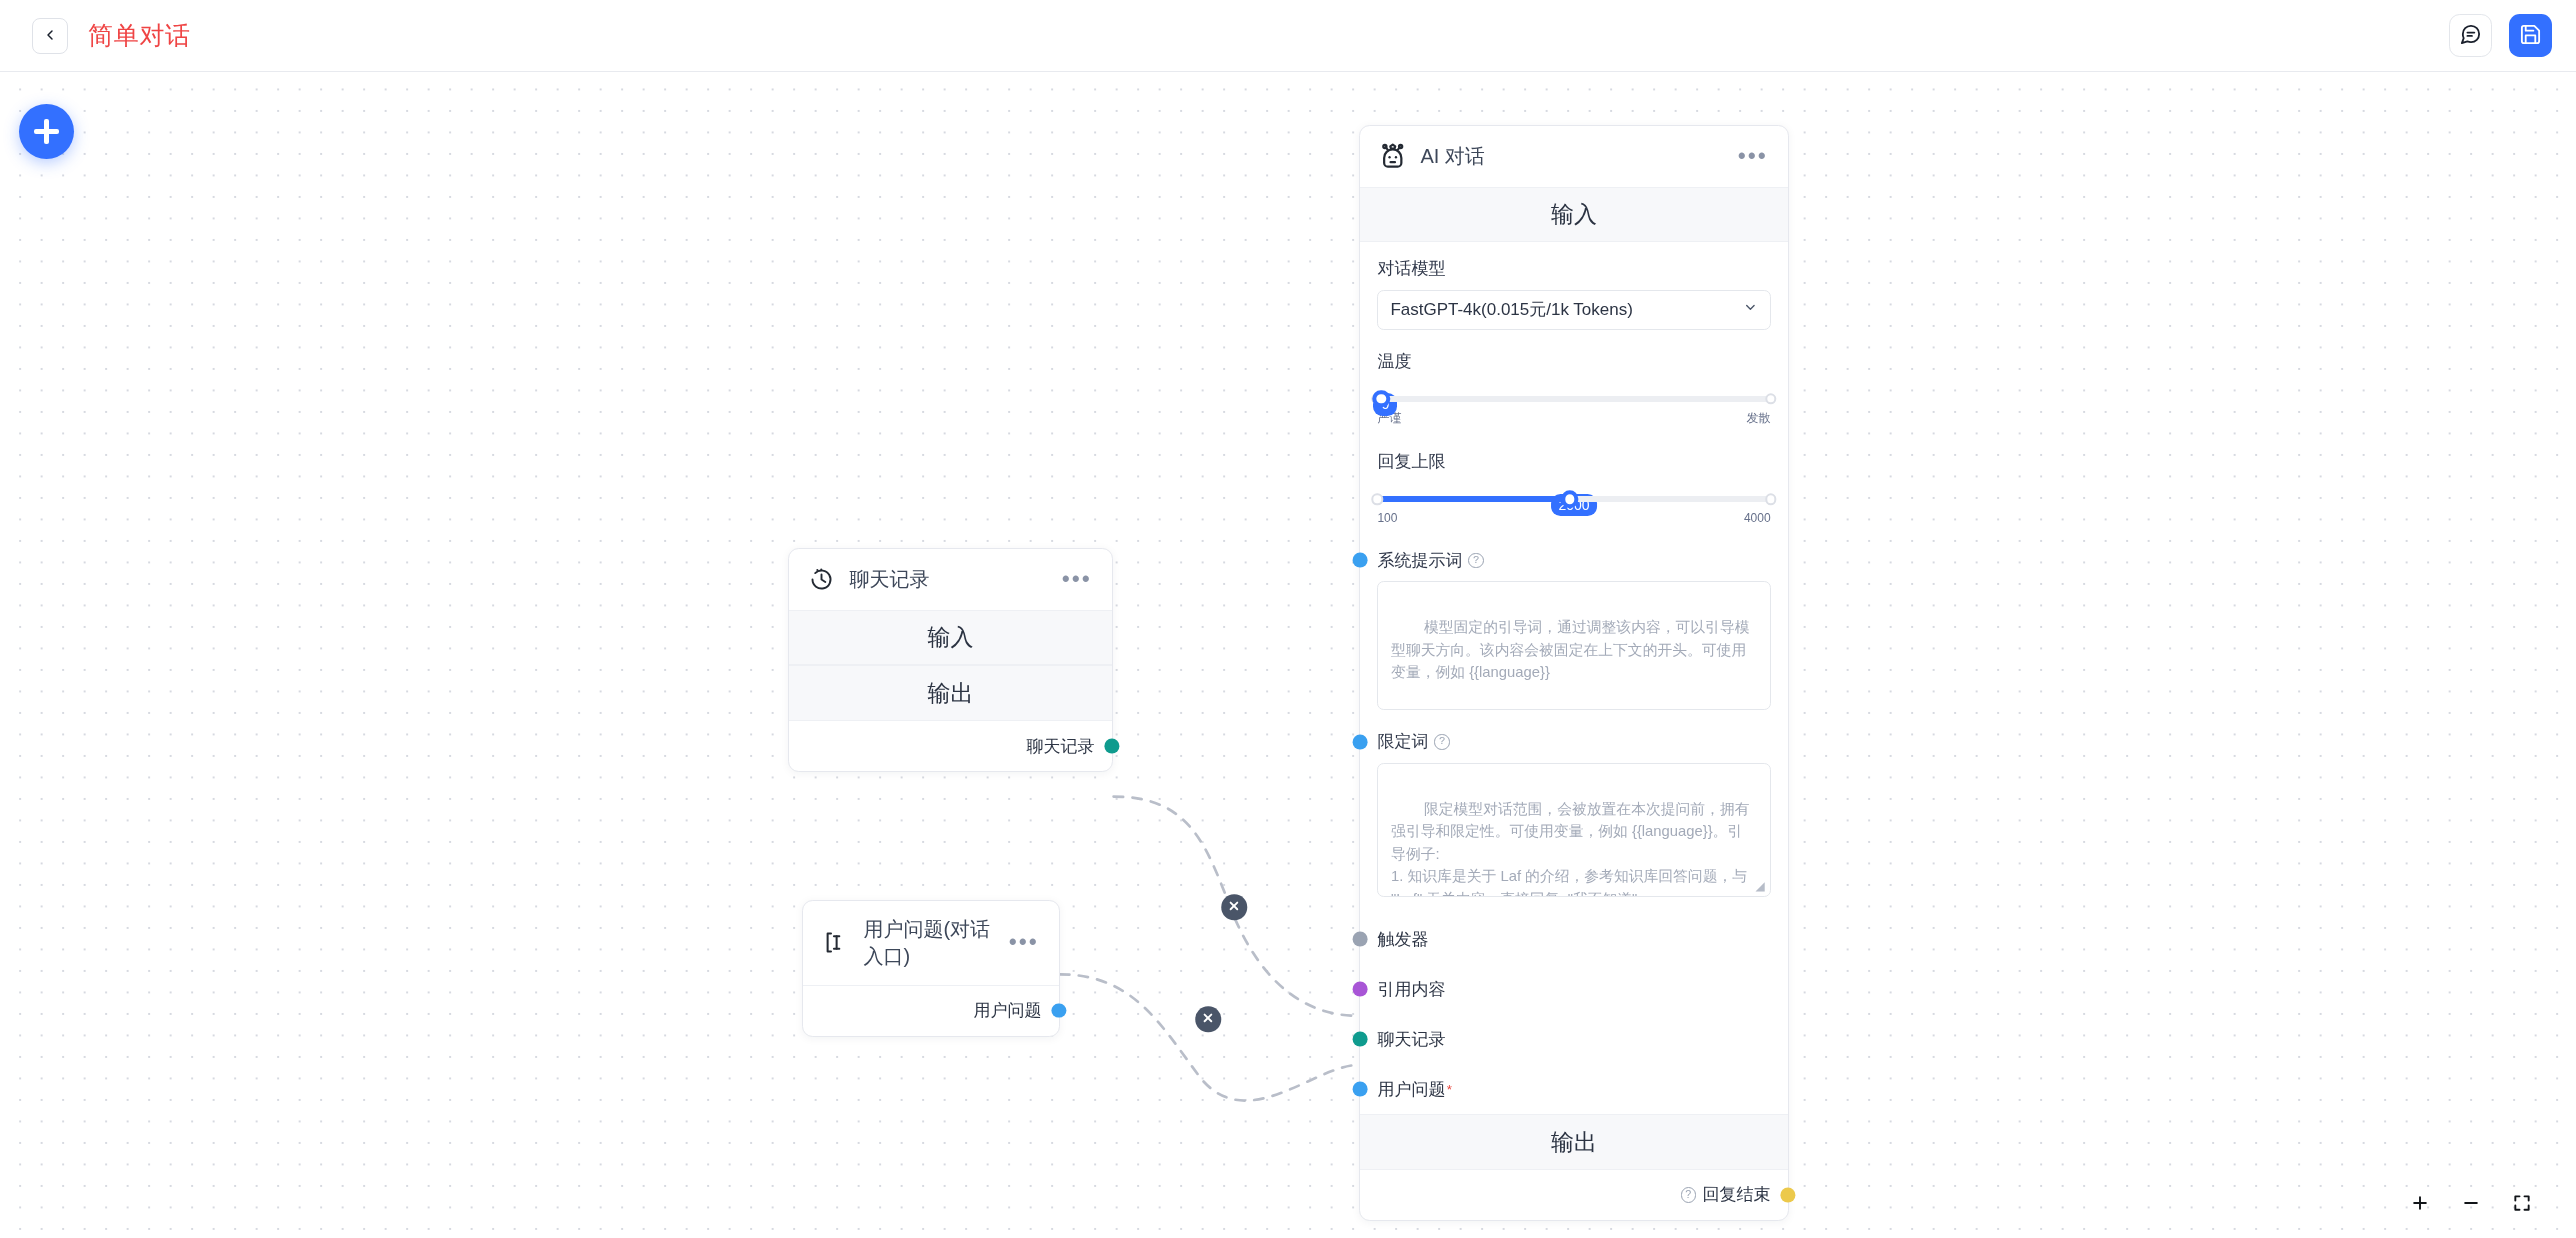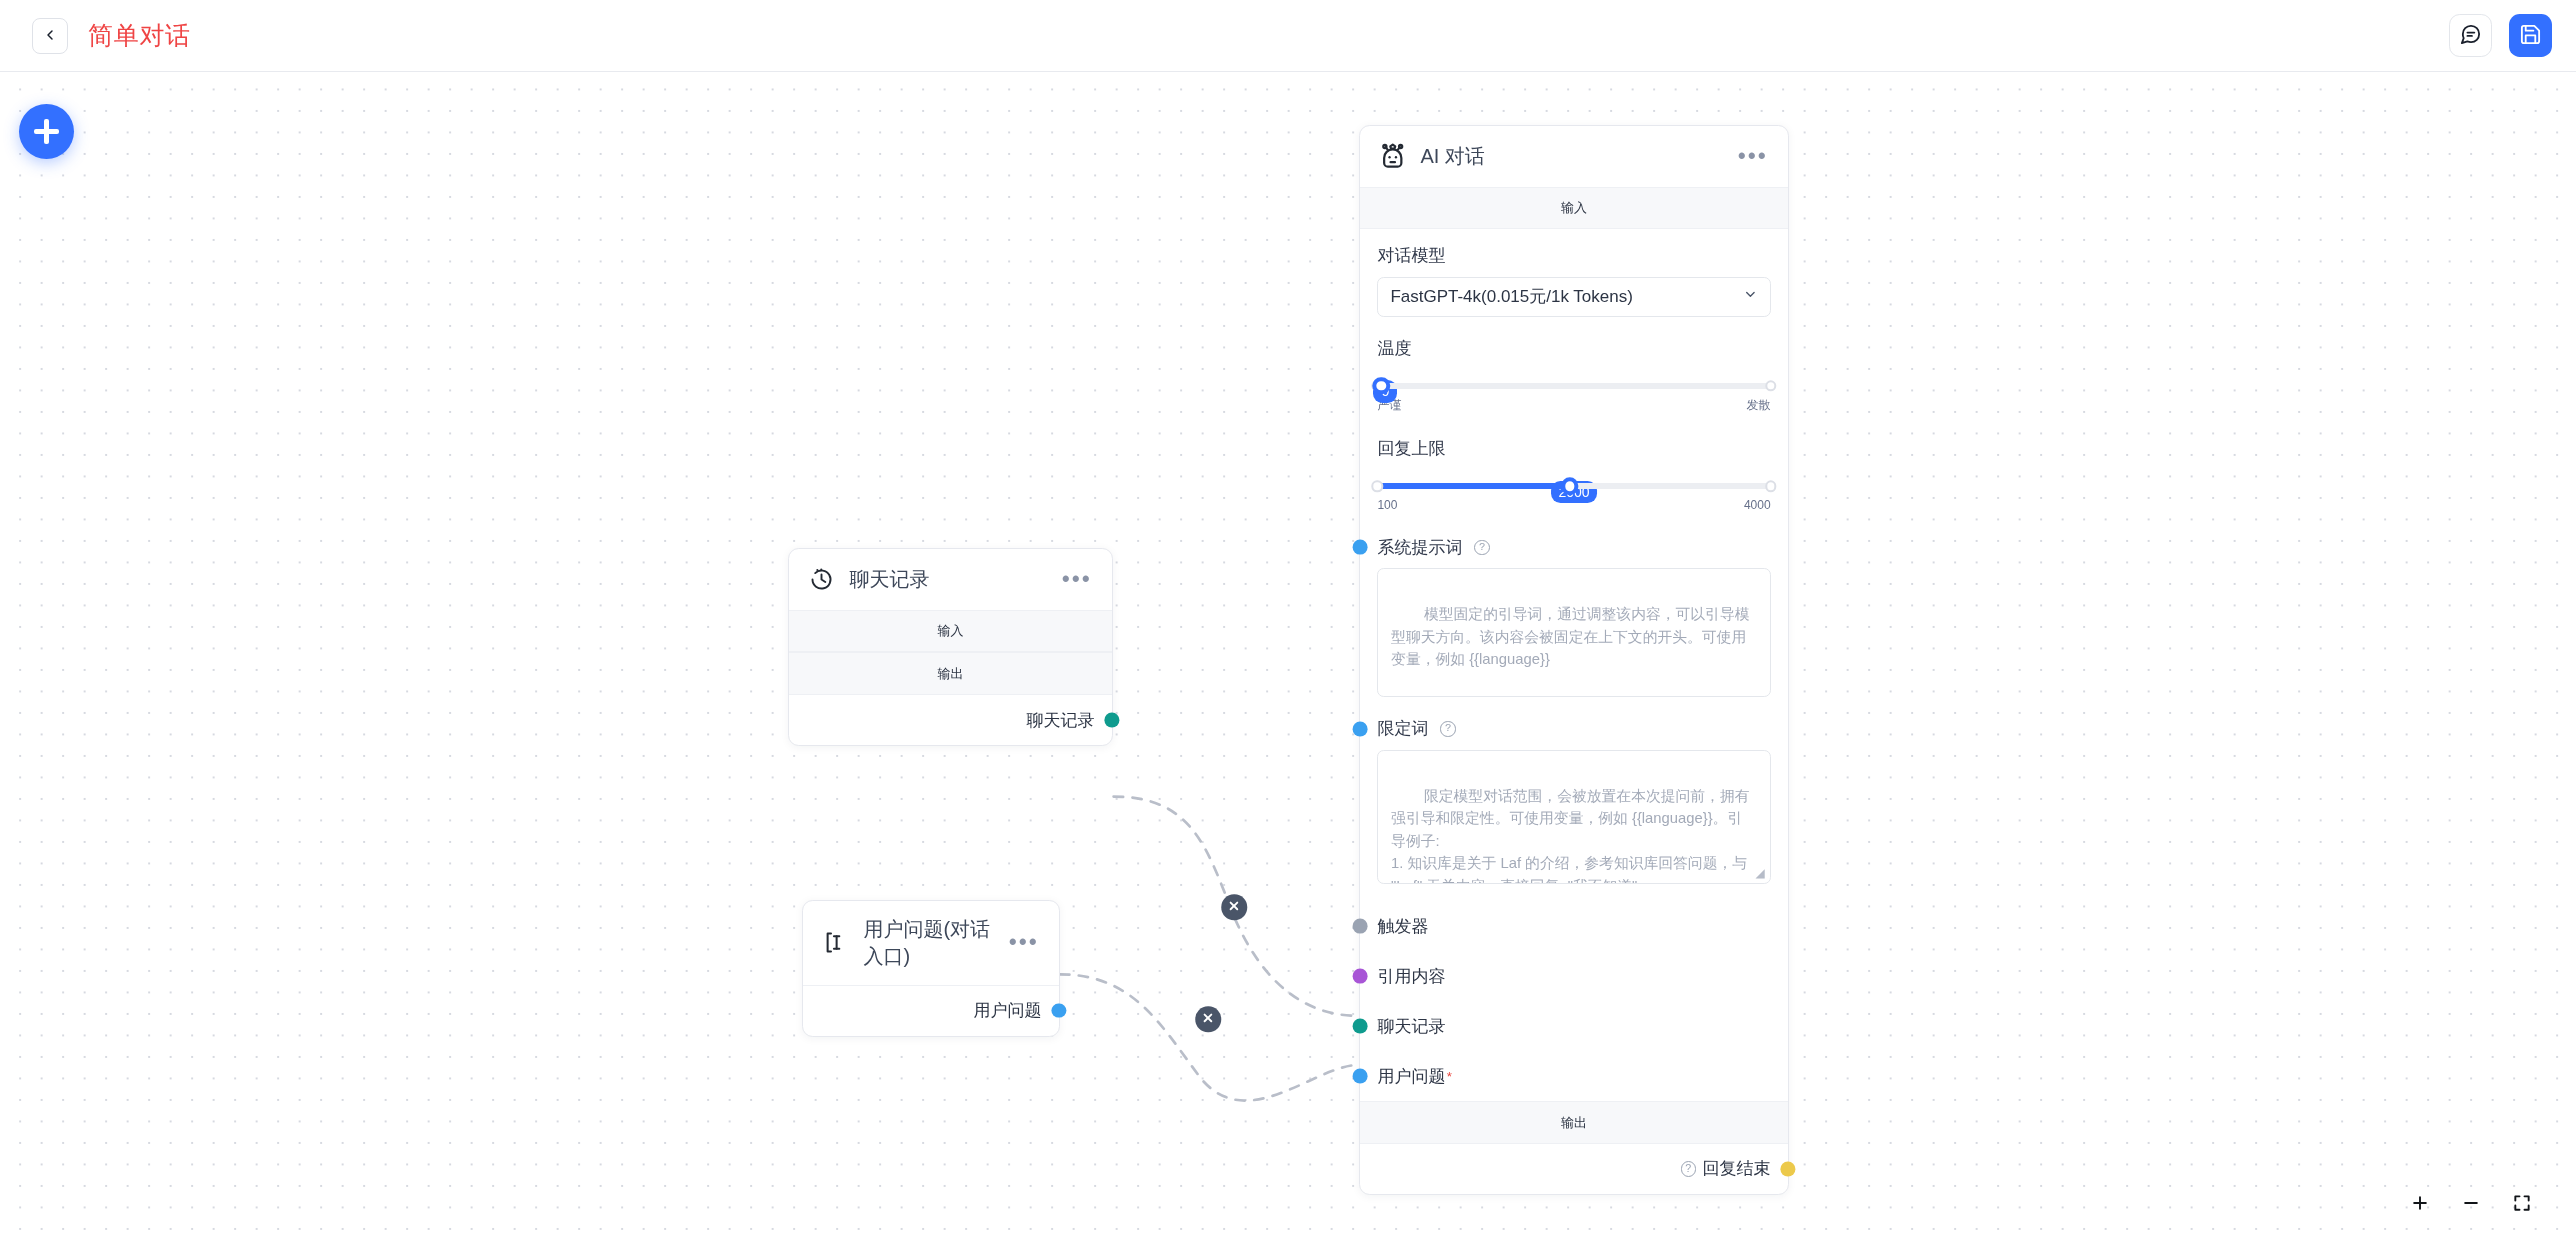--- a/index.html
+++ b/index.html
@@ -108,21 +108,21 @@
     color: #8a93a6;
     font-size: 23px; line-height: 6.7px;
     letter-spacing: 2px;
     cursor: pointer;
     padding: 4px 2.7px;
   }
   .section-bar {
     background: #f7f8fa;
     border-bottom: 1.3px solid #eef0f4;
     text-align: center;
-    font-size: 13px;
+    font-size: 23px;
     color: #2b3342;
     padding: 11.4px 0;
   }
   .node-body { padding: 14.8px 17.4px 17.4px 17.4px; }
   .field-label {
     font-size: 17px; color: #30384a; margin-bottom: 9.4px;
   }
 
   
   .select-box {
@@ -195,21 +195,21 @@
   }
   .slider-labels {
     display: flex; justify-content: space-between;
     margin-top: 8.7px;
     font-size: 12px; color: #66708a;
   }
 
   
   .ta-label {
     font-size: 17px; color: #30384a;
-    display: flex; align-items: center; gap: 12px;
+    display: flex; align-items: center; gap: 6px;
     margin-bottom: 9.4px;
     font-family: Liberation Mono, monospace;
   }
   .help-icon {
     width: 15.4px; height: 15.4px; border-radius: 50%;
     border: 1.3px solid #9aa3b2; color: #9aa3b2;
     font-size: 10.7px; line-height: 12.7px; text-align: center;
     flex: 0 0 15.4px;
   }
   .textarea-box {

